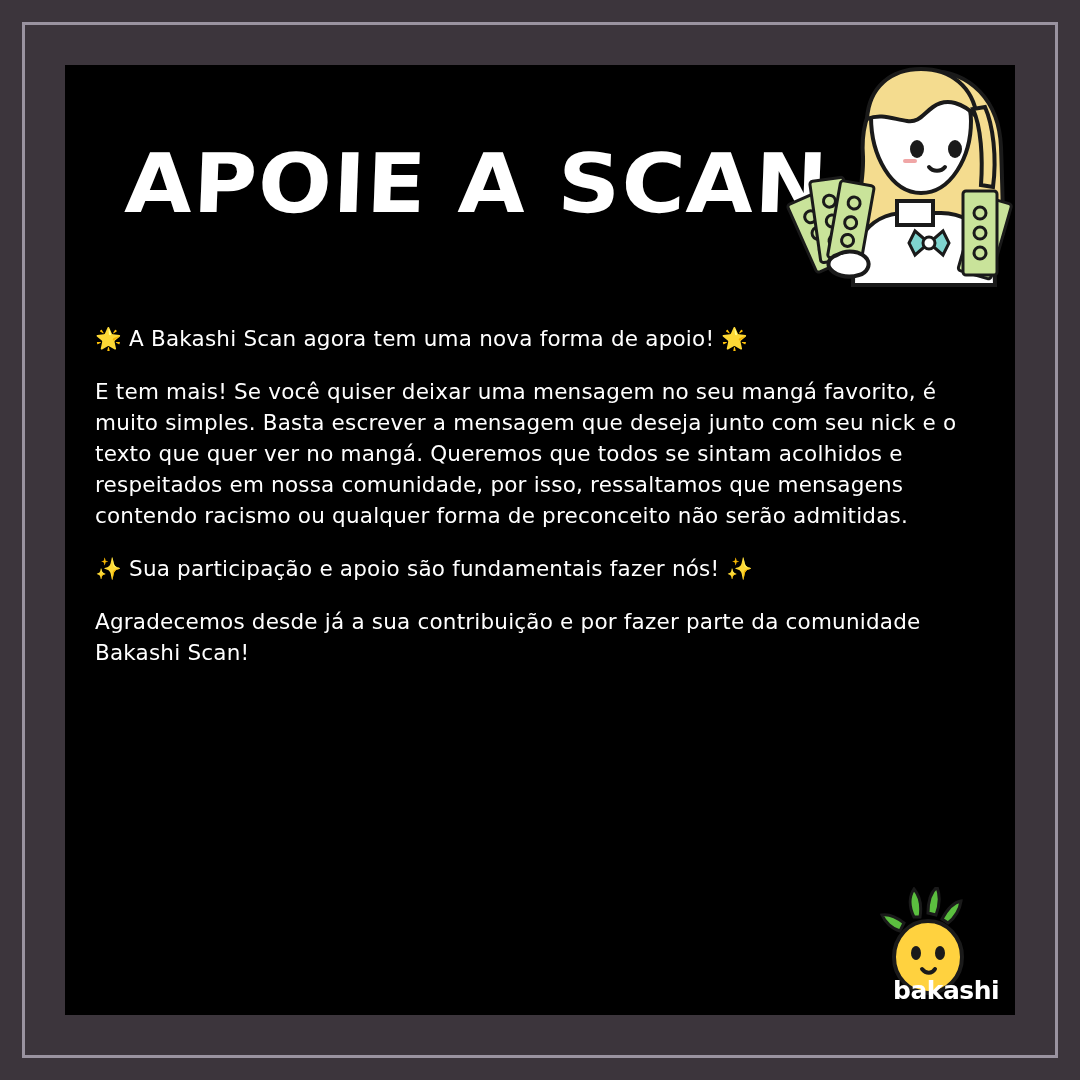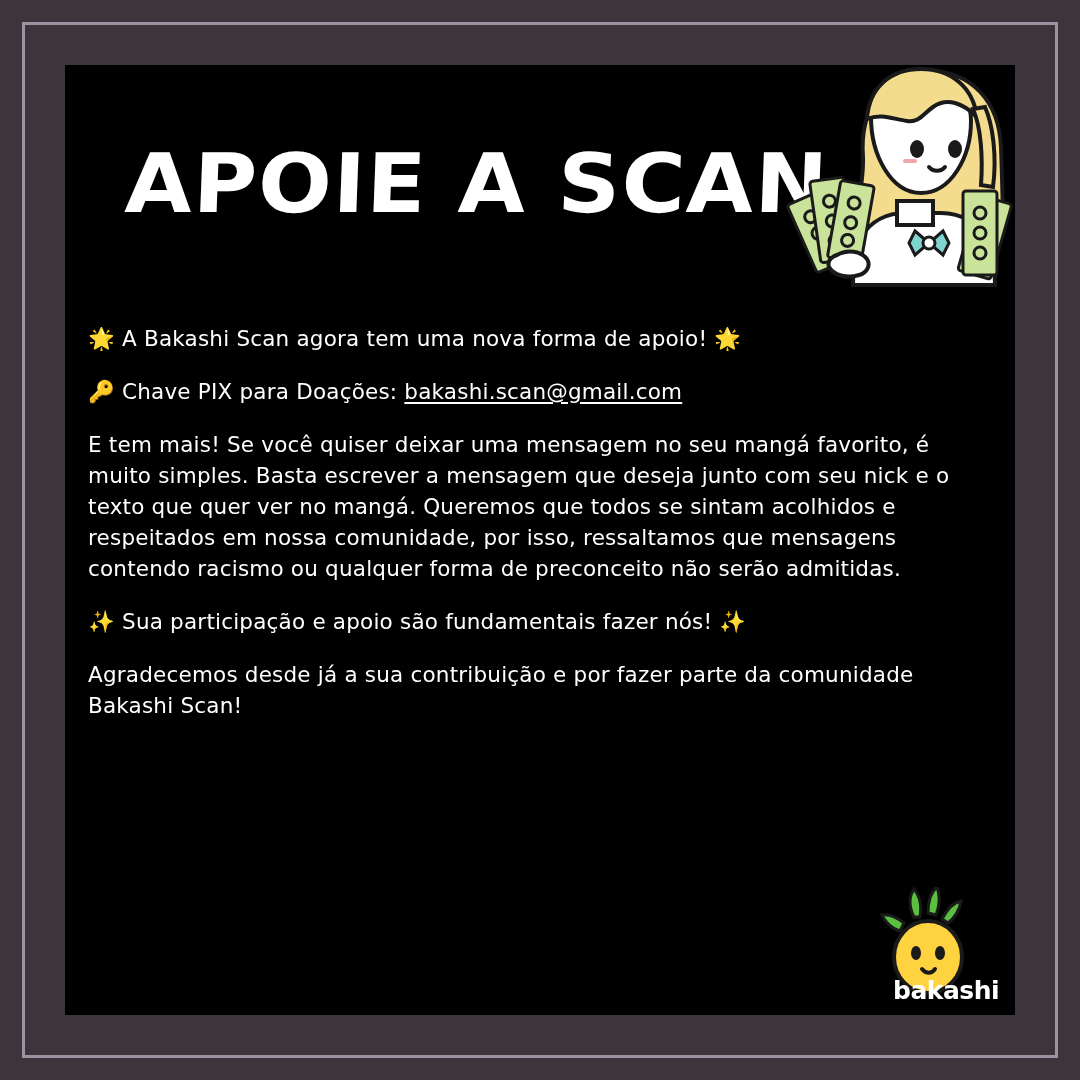--- a/index.html
+++ b/index.html
@@ -57,21 +57,21 @@
     line-height: 1;
     transform: scaleX(1.06) skewX(-2deg);
     transform-origin: left center;
     text-transform: uppercase;
     white-space: nowrap;
   }
 
   
   #body-text {
     position: absolute;
-    left: 23px;
+    left: 30px;
     top: 258px;
     right: 40px;
     color: #ffffff;
     font-family: "DejaVu Sans", sans-serif;
     font-size: 21.5px;
     line-height: 31px;
     letter-spacing: 0.2px;
   }
   .para {
     margin: 0 0 22px 0;
@@ -193,25 +193,20 @@
 
       <div id="body-text">
 
         <p class="para">
           <span class="emoji sparkle">🌟</span>
           <span>A Bakashi Scan agora tem uma nova forma de apoio!</span>
           <span class="emoji sparkle">🌟</span>
         </p>
 
 
-        <p class="para">
-          <span class="emoji key">🔑</span>
-          <span>Chave PIX para Doações:</span>
-          <span class="pixkey">bakashi.scan@gmail.com</span>
-        </p>
 
         <p class="para">E tem mais! Se você quiser deixar uma mensagem no seu mangá favorito, é muito simples. Basta escrever a mensagem que deseja junto com seu nick e o texto que quer ver no mangá. Queremos que todos se sintam acolhidos e respeitados em nossa comunidade, por isso, ressaltamos que mensagens contendo racismo ou qualquer forma de preconceito não serão admitidas.</p>
 
         <p class="para">
           <span class="emoji sparkle">✨</span>
           <span>Sua participação e apoio são fundamentais fazer nós!</span>
           <span class="emoji sparkle">✨</span>
         </p>
 
         <p class="para">Agradecemos desde já a sua contribuição e por fazer parte da comunidade Bakashi Scan!</p>

